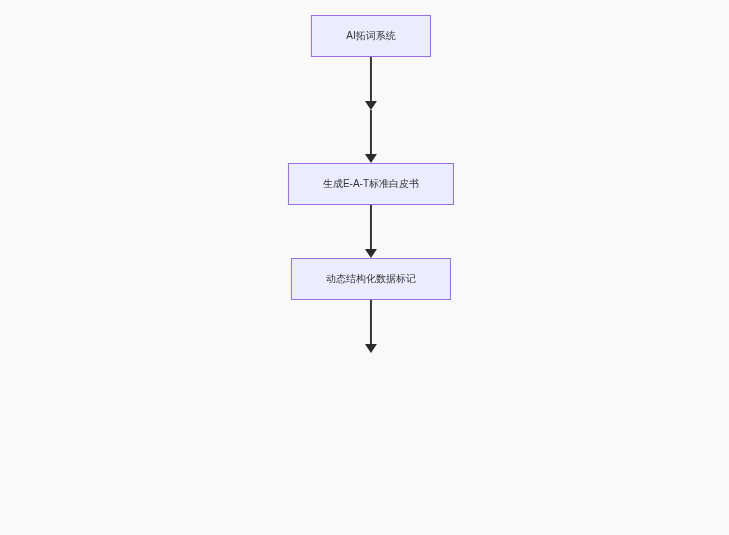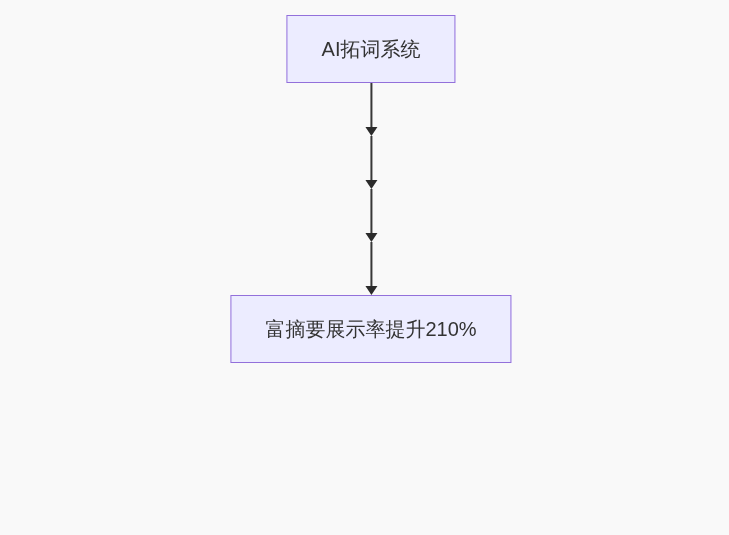--- a/index.html
+++ b/index.html
@@ -27,26 +27,26 @@
   .flow {
     position: absolute;
     left: 371px;
     top: 15px;
     transform: translateX(-50%);
     display: flex;
     flex-direction: column;
     align-items: center;
   }
   .node {
-    height: 68px;
+    height: 42px;
     padding: 0 34px;
     background: var(--node-fill);
     border: 1px solid var(--node-border);
     color: var(--text);
-    font-size: 20px;
+    font-size: 10px;
     display: flex;
     align-items: center;
     justify-content: center;
     white-space: nowrap;
   }
   .arrow {
     position: relative;
     width: 14px;
     height: 53px;
   }
@@ -83,28 +83,29 @@
       <div class="shaft"></div>
       <div class="head"></div>
     </div>
 
 
     <div class="arrow">
       <div class="shaft"></div>
       <div class="head"></div>
     </div>
 
+    <div class="node">生成E-A-T标准白皮书</div>
+
+    <div class="arrow">
+      <div class="shaft"></div>
+      <div class="head"></div>
+    </div>
+
+    <div class="node">动态结构化数据标记</div>
 
     <div class="arrow">
       <div class="shaft"></div>
       <div class="head"></div>
     </div>
 
 
-    <div class="arrow">
-      <div class="shaft"></div>
-      <div class="head"></div>
-    </div>
-
-    <div class="node">富摘要展示率提升210%</div>
-
   </div>
 </div>
 
 </body></html>

